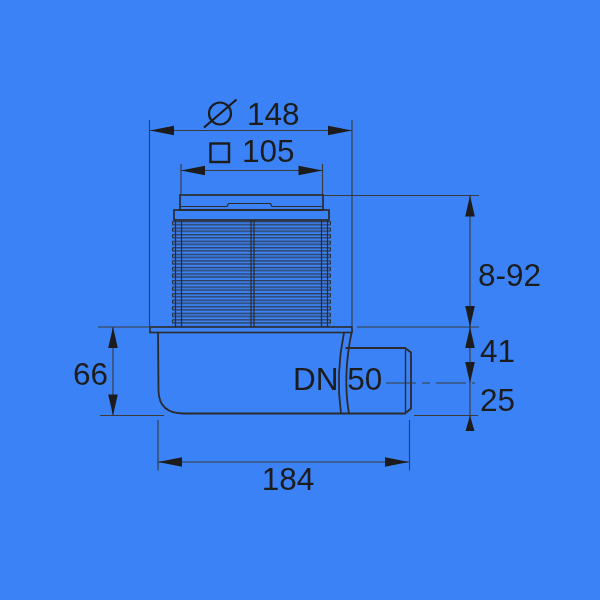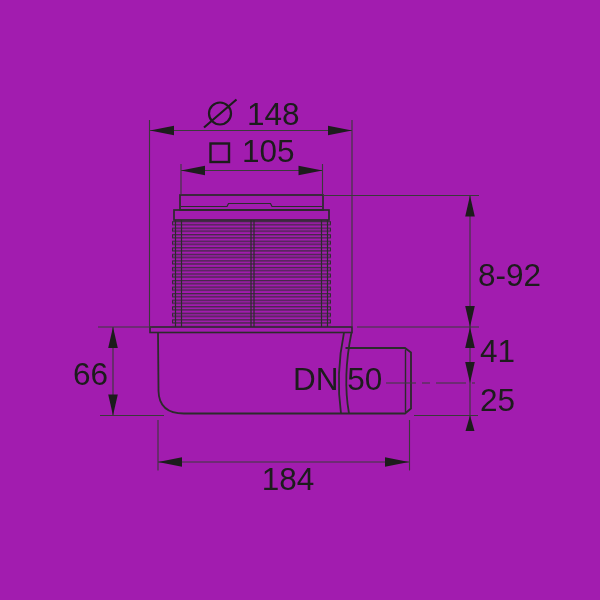--- a/index.html
+++ b/index.html
@@ -4,21 +4,21 @@
 <style>
   html, body {
     margin: 0;
     padding: 0;
     background: #ffffff;
   }
   .canvas {
     position: relative;
     width: 600px;
     height: 600px;
-    background: #a21caf;
+    background: #3b82f6;
     overflow: hidden;
     text-decoration: underline;
   }
   svg {
     display: block;
   }
   .dim-text {
     font-family: "Liberation Sans", sans-serif;
     font-size: 31.5px;
     fill: #1c1c1c;

